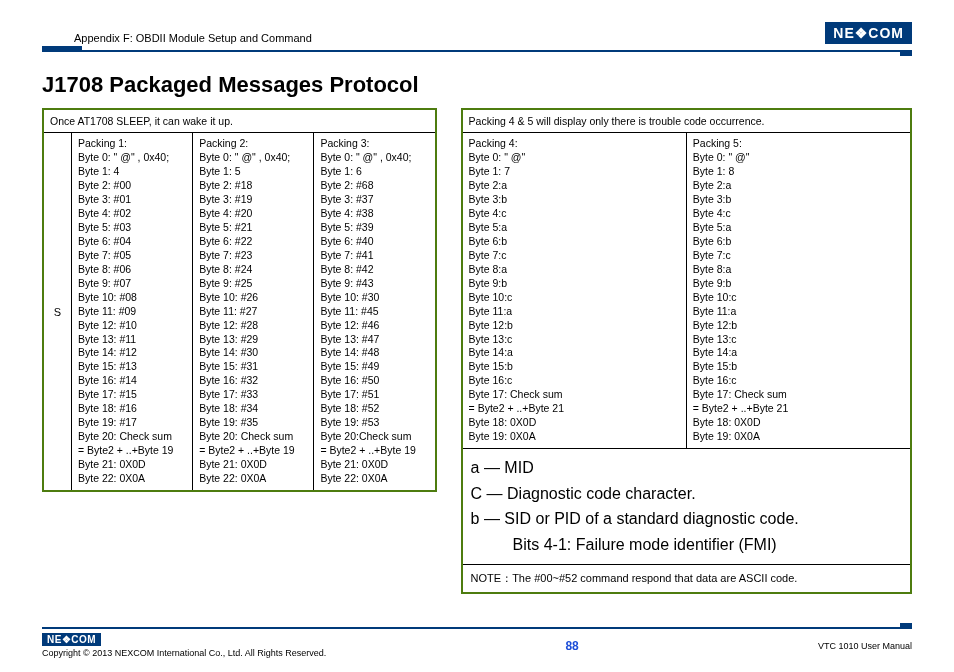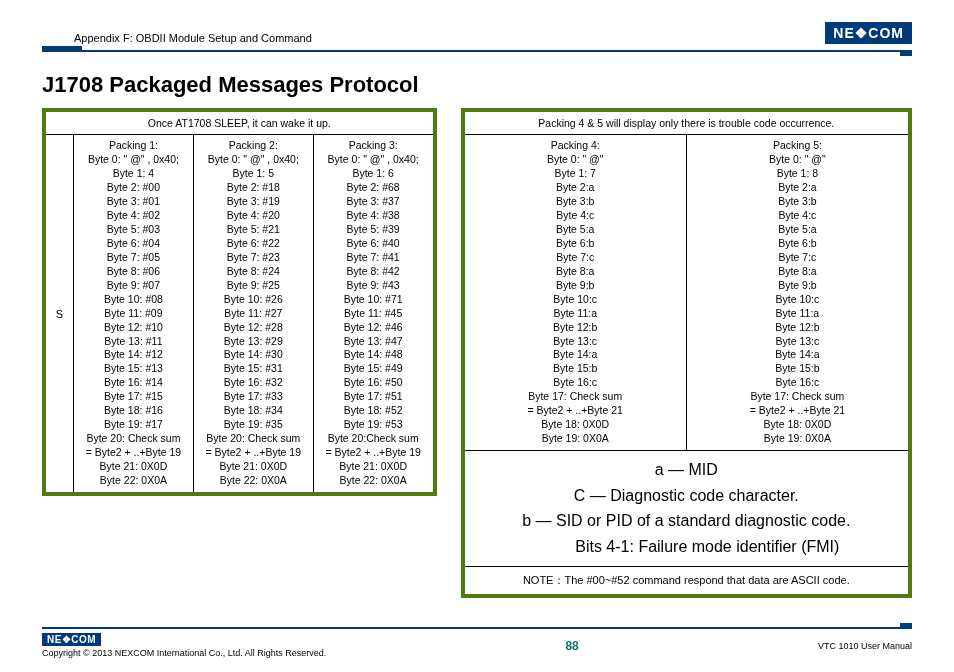--- a/index.html
+++ b/index.html
@@ -52,23 +52,22 @@
     font-size: 22px;
     font-weight: bold;
     margin: 20px 0 10px 0;
   }
   .tables {
     display: flex;
     gap: 24px;
     align-items: flex-start;
   }
   .tblwrap {
-    border: 4px solid #4d7c0f;
+    border: 2px solid #4d7c0f;
     font-size: 10.5px;
-    text-align: center;
   }
   .tblwrap-left { width: 430px; }
   .tblwrap-right { width: 492px; }
   .intro {
     padding: 4px 6px;
     border-bottom: 1px solid #000;
     line-height: 1.35;
   }
   .grid {
     display: flex;
@@ -113,21 +112,21 @@
   .footer-rule .r {
     position:absolute; right:0; top:-4px; width:12px; height:4px; background:#003a7a;
   }
   .footer-row {
     display:flex; justify-content:space-between; align-items:center; font-size:9px; color:#000;
     margin-top:4px;
   }
   .footer-row .logo-sm {
     background:#003a7a; color:#fff; font-weight:bold; padding:1px 5px; font-size:10px; letter-spacing:0.5px; display:inline-block; margin-bottom:2px;
   }
-  .footer-row .pg { font-weight:bold; color:#0f766e; font-size:12px; }
+  .footer-row .pg { font-weight:bold; color:#1d4ed8; font-size:12px; }
   .left-foot {}
 </style>
 </head>
 <body>
 
 <div class="page">
   <div class="top-bar">
     <div class="appendix">Appendix F: OBDII Module Setup and Command</div>
     <div class="logo">NE❖COM</div>
   </div>
@@ -206,21 +205,21 @@
               <div>Byte 0: " @" , 0x40;</div>
               <div>Byte 1: 6</div>
               <div>Byte 2: #68</div>
               <div>Byte 3: #37</div>
               <div>Byte 4: #38</div>
               <div>Byte 5: #39</div>
               <div>Byte 6: #40</div>
               <div>Byte 7: #41</div>
               <div>Byte 8: #42</div>
               <div>Byte 9: #43</div>
-              <div>Byte 10: #71</div>
+              <div>Byte 10: #30</div>
               <div>Byte 11: #45</div>
               <div>Byte 12: #46</div>
               <div>Byte 13: #47</div>
               <div>Byte 14: #48</div>
               <div>Byte 15: #49</div>
               <div>Byte 16: #50</div>
               <div>Byte 17: #51</div>
               <div>Byte 18: #52</div>
               <div>Byte 19: #53</div>
               <div>Byte 20:Check sum</div>

